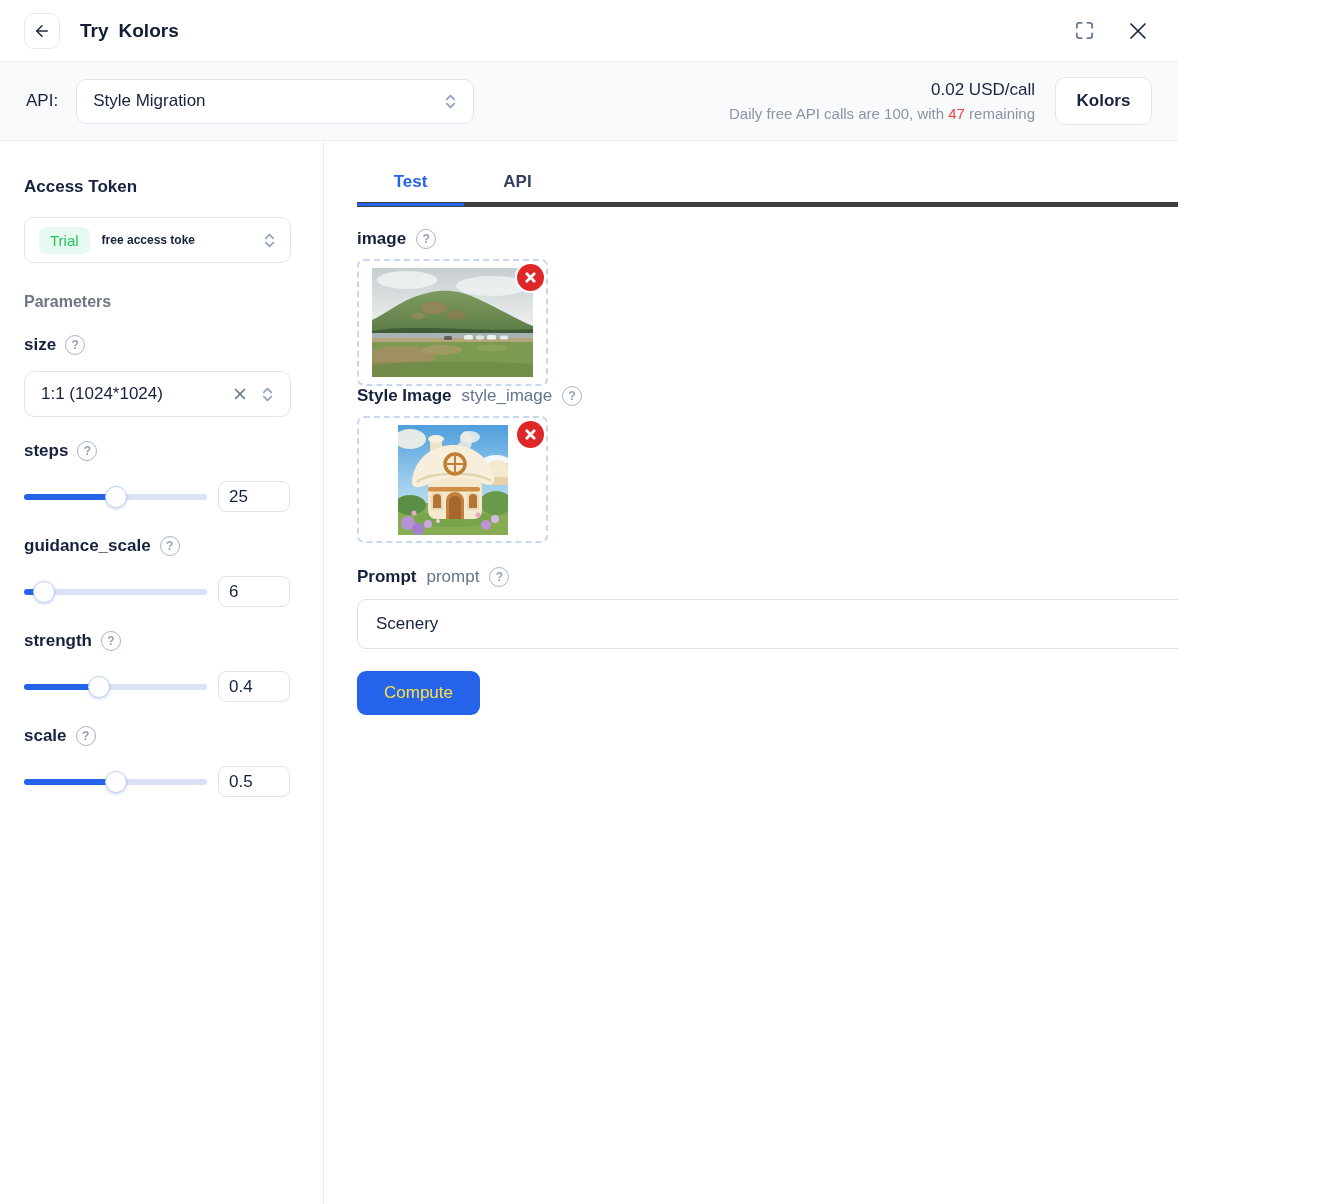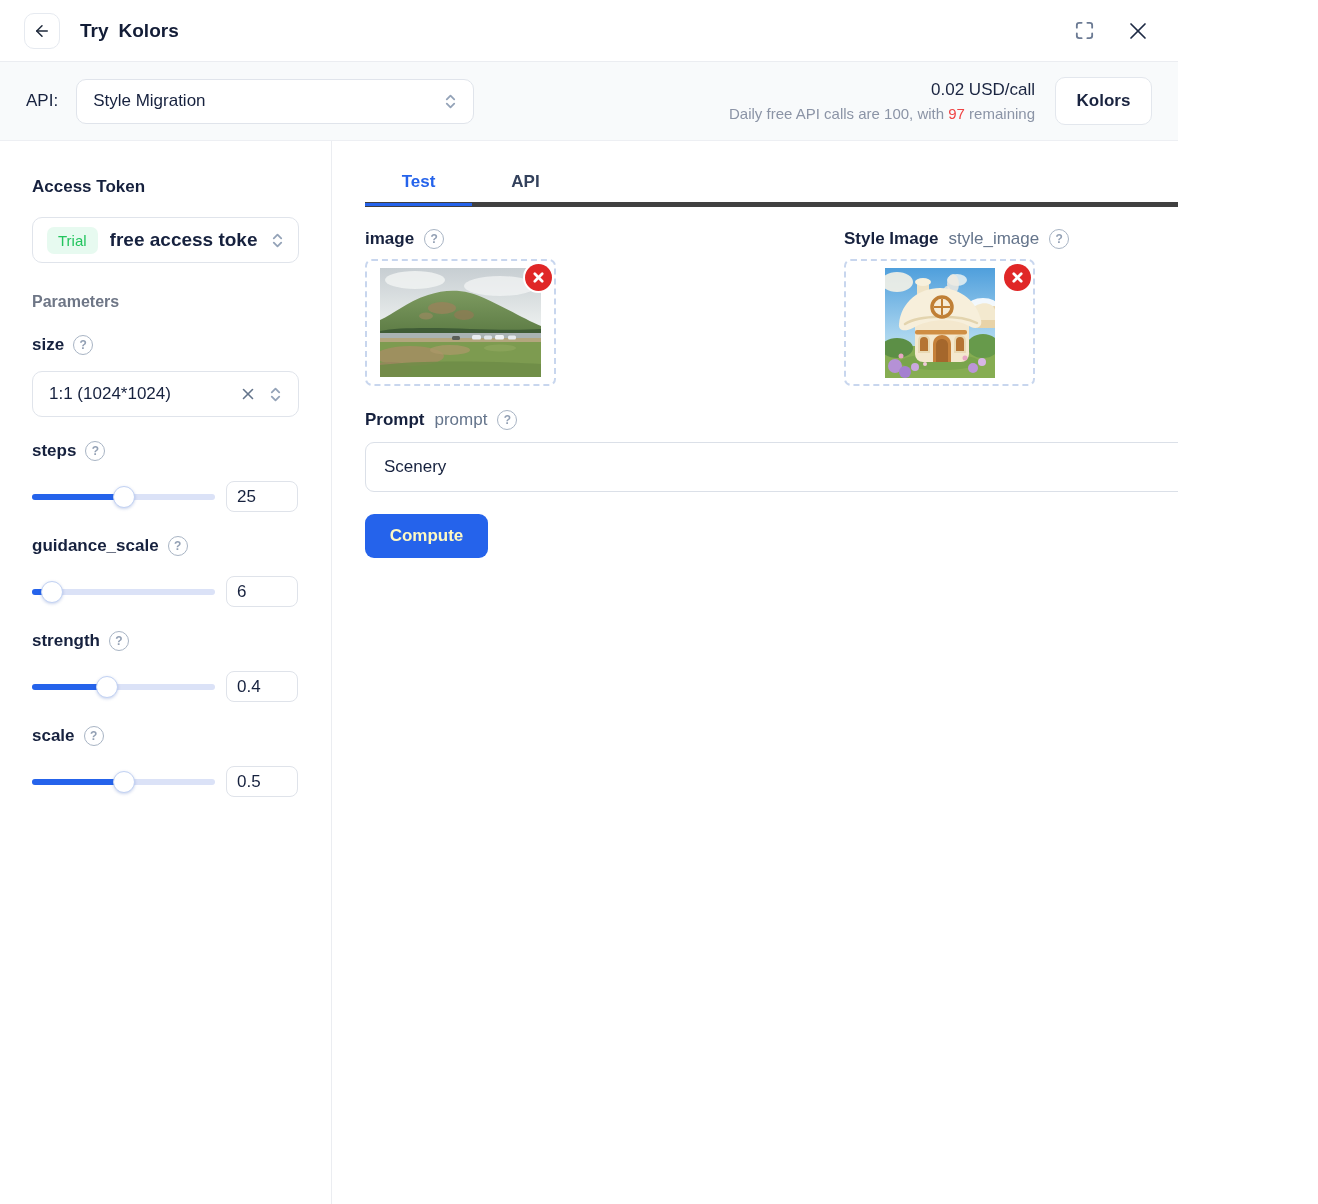--- a/index.html
+++ b/index.html
@@ -21,61 +21,61 @@
   .select { background:#fff; border:1px solid #e0e4eb; border-radius:10px; display:flex; align-items:center; padding:0 16px; cursor:pointer; }
   .api-select { width:398px; height:45px;gap:12px; }
   .select .sel-text { font-size:17px; color:#16213e; flex:1; text-align:left; }
   .price-block { text-align:right; line-height:1.5; }
   .price-main { font-size:17px; font-weight:500; color:#1a2440; }
   .price-sub { font-size:15px; color:#8b94a6; }
   .price-sub .red { color:#ef4444; }
   .order-btn { margin-left:20px; width:97px; height:48px; background:#fff; border:1px solid #e3e7ed; border-radius:10px; font-size:17px; font-weight:600; color:#1a2440; cursor:pointer; font-family:inherit; }
 
   
-  .content { display:flex; height:1063px;padding-left:8px; }
+  .content { display:flex; height:1063px; }
   .sidebar { width:324px; border-right:1px solid #ebedf1; padding:24px 33px 24px 24px; flex-shrink:0; }
   .main { flex:1; padding:20px 25px 0 33px; }
 
   
   .section-label { font-size:17px; font-weight:700; color:#16213e; }
   .at-label { margin-top:12px; }
   .token-select { margin-top:20px; width:267px; height:46px; padding:0 14px; }
   .badge { background:#e7faf0; color:#23c45e; font-size:15px; padding:5px 11px; border-radius:7px; margin-right:12px; }
-  .token-text { font-size:19px; font-weight:700; color:#16213e; flex:1; white-space:nowrap; overflow:hidden; }
+  .token-text { font-size:12px; font-weight:700; color:#16213e; flex:1; white-space:nowrap; overflow:hidden; }
   .params-label { margin-top:30px; font-size:16px; font-weight:600; color:#6e7686; }
   .param-label-row { display:flex; gap:9px; margin-top:24px; }
   .help { width:20px; height:20px; border-radius:50%; border:1.6px solid #a8b4c4; color:#93a0b4; font-size:12px; font-weight:700; display:flex; align-items:center; justify-content:center; cursor:pointer; flex-shrink:0; }
   .size-select { margin-top:16px; width:267px; height:46px; }
   .clear-x { margin:0 14px 0 6px; display:flex; cursor:pointer; }
 
   .slider-row { display:flex; align-items:center; margin-top:20px; }
   .track { width:184px; height:6px; border-radius:3px; background:#dbe2f7; position:relative; cursor:pointer; }
   .fill { height:6px; border-radius:3px; background:#2563eb; position:relative; }
   .thumb { position:absolute; right:-11px; top:50%; transform:translateY(-50%); width:22px; height:22px; border-radius:50%; background:#fff; border:1.5px solid #c2d2f3; box-shadow:0 1px 3px rgba(40,80,180,.25); cursor:grab; }
   .num-input { margin-left:11px; width:72px; height:31px; border:1px solid #dfe3ea; border-radius:8px; padding:0 10px; font-size:17px; color:#16213e; font-family:inherit; outline:none; }
 
   
   .main-header { display:flex; align-items:center; border-bottom:5px solid #404040; height:46px; }
   .tab { width:107px; height:46px; display:flex; align-items:center; justify-content:center; font-size:17px; font-weight:600; color:#33415c; cursor:pointer; position:relative; }
   .tab.active { color:#2563eb; }
   .tab.active::after { content:""; position:absolute; left:0; right:0; bottom:-1px; height:2.5px; background:#2563eb; }
   .docs-link { margin-left:auto; display:flex; align-items:center; gap:9px; font-size:17px; color:#5b6b84; cursor:pointer;text-decoration:underline; }
 
-  .uploads { display:flex; margin-top:22px; }
+  .uploads { display:flex; margin-top:22px;flex-direction:column; }
   .upload-col { width:479px; }
   .upload-label-row { display:flex; align-items:center; gap:10px; }
   .upload-name { font-size:17px; font-weight:700; color:#16213e; }
   .upload-param { font-size:17px; color:#64748b; }
   .dash-box { margin-top:10px; width:191px; height:127px; border:2px dashed #c8d6ee; border-radius:7px; position:relative; display:flex; align-items:center; justify-content:center; cursor:pointer; background:#fff; }
   .thumb-img { display:block; }
   .del-btn { position:absolute; top:3px; right:2px; width:27px; height:27px; border-radius:50%; background:#e02727; display:flex; align-items:center; justify-content:center; cursor:pointer; box-shadow:0 0 0 2px #fff; }
 
   .prompt-label-row { display:flex; align-items:center; gap:10px; margin-top:24px; }
   .prompt-input { margin-top:12px; width:936px; height:50px; border:1px solid #dbe0e8; border-radius:9px; padding:0 18px; font-size:17px; color:#16213e; font-family:inherit; outline:none; }
-  .compute-btn { margin-top:22px; width:123px; height:44px; background:#2563eb; color:#fef9c3; border:none; border-radius:9px; font-size:17px; font-weight:700; font-family:inherit; cursor:pointer; }
+  .compute-btn { margin-top:22px; width:123px; height:44px; background:#2563eb; color:#fde047; border:none; border-radius:9px; font-size:17px; font-weight:400; font-family:inherit; cursor:pointer; }
   .status-text { margin-top:15px; font-size:16.5px; color:#a3abba; }
 </style>
 </head>
 <body>
 
 <div class="page">
 
   <div class="topbar">
     <button class="back-btn">
       <span style="display:flex;">
@@ -117,21 +117,21 @@
       <span style="display:flex;">
         <svg width="13" height="17" viewBox="0 0 12 16" fill="none" stroke="#94a3b8" stroke-width="1.7" stroke-linecap="round" stroke-linejoin="round">
             <path d="M2.5 6L6 2.5 9.5 6"></path>
             <path d="M2.5 10L6 13.5 9.5 10"></path>
           </svg>
       </span>
     </div>
     <div class="topbar-spacer"></div>
     <div class="price-block">
       <div class="price-main">0.02 USD/call</div>
-      <div class="price-sub"><span>Daily free API calls are 100, with </span><span class="red">97</span><span> remaining</span></div>
+      <div class="price-sub"><span>Daily free API calls are 100, with </span><span class="red">47</span><span> remaining</span></div>
     </div>
     <button class="order-btn">Kolors</button>
   </div>
 
   <div class="content">
 
     <div class="sidebar">
       <div class="section-label at-label">Access Token</div>
 
       <div class="select token-select">

